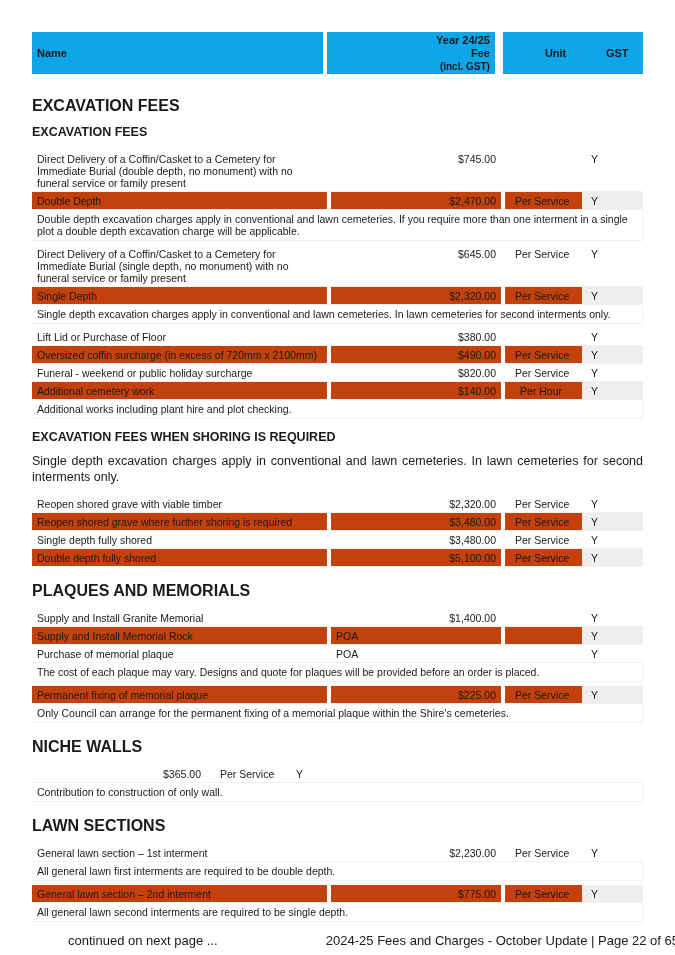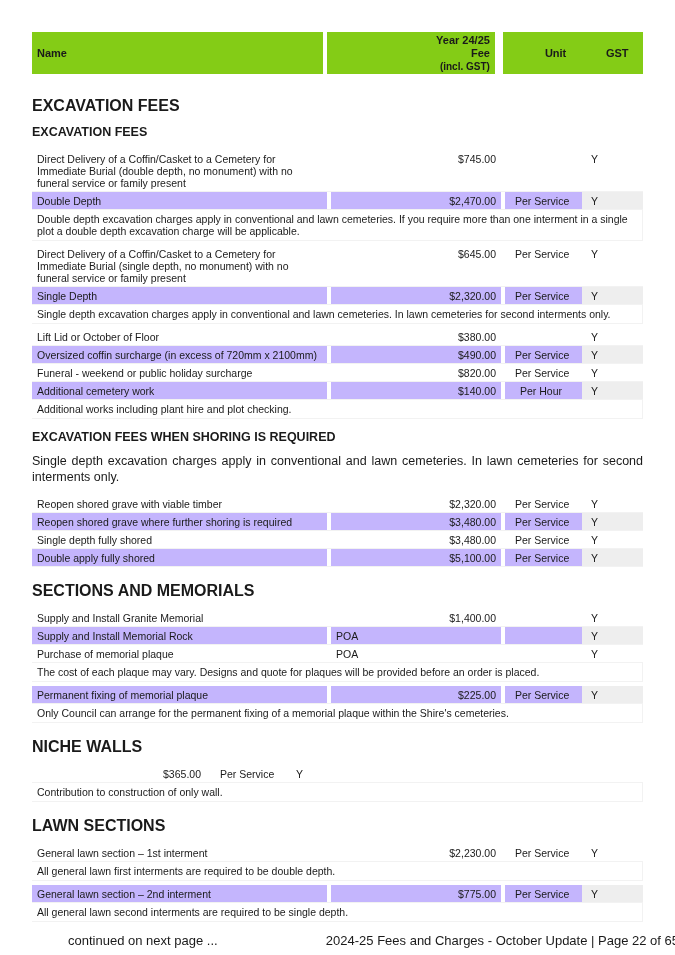--- a/index.html
+++ b/index.html
@@ -1,42 +1,42 @@
 <!DOCTYPE html>
 <html><head>
 <meta charset="utf-8">
 <style>
   * { box-sizing: border-box; margin: 0; padding: 0; }
   html, body { width: 675px; height: 955px; background: #ffffff; }
   body { font-family: "Liberation Sans", sans-serif; color: #1a1a1a; position: relative; overflow: hidden; }
   .page { position: absolute; left: 32px; top: 32px; width: 611px; }
 
   .hdr { display: flex; height: 42px; }
-  .hdr > div { background: #84cc16; font-weight: bold; font-size: 11px; display: flex; align-items: center; }
+  .hdr > div { background: #0ea5e9; font-weight: bold; font-size: 11px; display: flex; align-items: center; }
   .hdr .c-name { width: 295px; padding-left: 5px; }
   .hdr .c-fee { width: 170px; margin-left: 4px; flex-direction: column; align-items: flex-end; justify-content: center; padding-right: 5px; line-height: 13px; }
   .hdr .c-fee .small { font-size: 10px; }
   .hdr .c-unit { width: 142px; margin-left: 8px; position: relative; }
   .hdr .c-unit span.u { position: absolute; left: 42px; }
   .hdr .c-unit span.g { position: absolute; left: 103px; }
 
   h1.sec { font-size: 16px; font-weight: bold; margin-top: 22px; margin-bottom: 8px; line-height: 20px; }
   h2.sub { font-size: 12.5px; font-weight: bold; margin-top: 2px; margin-bottom: 10px; line-height: 16px; }
   h2.sub.tight { margin-top: 10px; margin-bottom: 8px; }
   p.intro { font-size: 12.5px; line-height: 16px; text-align: justify; margin-bottom: 10px; }
 
   .row { display: flex; font-size: 10.5px; line-height: 12px; border-bottom: 1px solid #f2f2f2; }
   .row > div { padding: 3px 5px 2px 5px; }
   .row .n { width: 295px; }
   .row .f { width: 170px; margin-left: 4px; text-align: right; }
   .row .f.poa { text-align: left; }
   .row .u { width: 77px; margin-left: 4px; padding-left: 10px; }
   .row .u.center { text-align: center; padding-left: 0; }
   .row .g { width: 61px; padding-left: 9px; }
-  .row.shade .n, .row.shade .f, .row.shade .u, .row.shade .g { background: #c4b5fd; }
+  .row.shade .n, .row.shade .f, .row.shade .u, .row.shade .g { background: #c2410c; }
   .row.shade .g { background: #eeeeee; }
   .row.shade .u + .g { margin-left: 0; }
   .row.shade .u { }
   .row.shade .g { width: 61px; }
   .row.shade .u, .row.shade .g { }
   .note { font-size: 10.5px; line-height: 12px; padding: 3px 5px 3px 5px; border-bottom: 1px solid #f2f2f2; border-right: 1px solid #f2f2f2; }
 
   .footer { position: absolute; top: 933px; left: 32px; width: 611px; font-size: 13px; display: flex; justify-content: space-between; margin-left: 36px; }
 </style>
 </head>
@@ -82,21 +82,21 @@
   </div>
   <div class="row shade">
     <div class="n">Single Depth</div>
     <div class="f">$2,320.00</div>
     <div class="u">Per Service</div>
     <div class="g">Y</div>
   </div>
   <div class="note">Single depth excavation charges apply in conventional and lawn cemeteries. In lawn cemeteries for second interments only.</div>
   <div style="height:4px"></div>
   <div class="row">
-    <div class="n">Lift Lid or October of Floor</div>
+    <div class="n">Lift Lid or Purchase of Floor</div>
     <div class="f">$380.00</div>
     <div class="u"></div>
     <div class="g">Y</div>
   </div>
   <div class="row shade">
     <div class="n">Oversized coffin surcharge (in excess of 720mm x 2100mm)</div>
     <div class="f">$490.00</div>
     <div class="u">Per Service</div>
     <div class="g">Y</div>
   </div>
@@ -129,27 +129,27 @@
     <div class="u">Per Service</div>
     <div class="g">Y</div>
   </div>
   <div class="row">
     <div class="n">Single depth fully shored</div>
     <div class="f">$3,480.00</div>
     <div class="u">Per Service</div>
     <div class="g">Y</div>
   </div>
   <div class="row shade">
-    <div class="n">Double apply fully shored</div>
+    <div class="n">Double depth fully shored</div>
     <div class="f">$5,100.00</div>
     <div class="u">Per Service</div>
     <div class="g">Y</div>
   </div>
 
-  <h1 class="sec" style="margin-top:14px">SECTIONS AND MEMORIALS</h1>
+  <h1 class="sec" style="margin-top:14px">PLAQUES AND MEMORIALS</h1>
   <div class="row">
     <div class="n">Supply and Install Granite Memorial</div>
     <div class="f">$1,400.00</div>
     <div class="u"></div>
     <div class="g">Y</div>
   </div>
   <div class="row shade">
     <div class="n">Supply and Install Memorial Rock</div>
     <div class="f poa">POA</div>
     <div class="u"></div>

